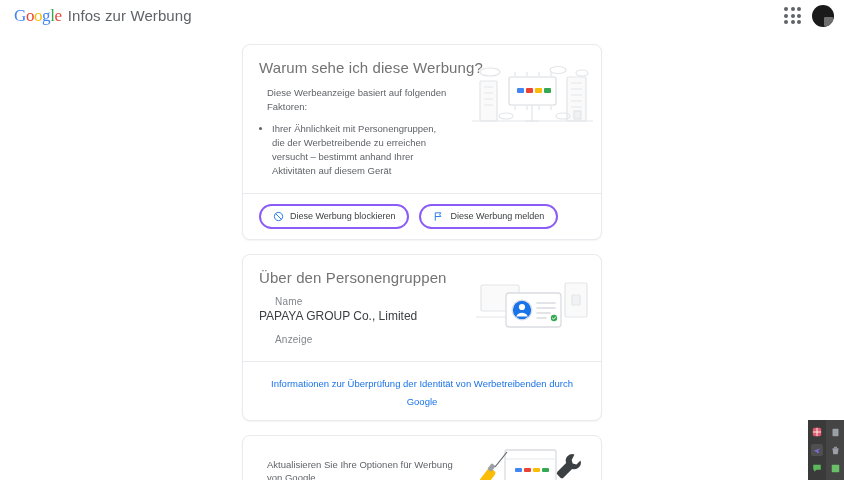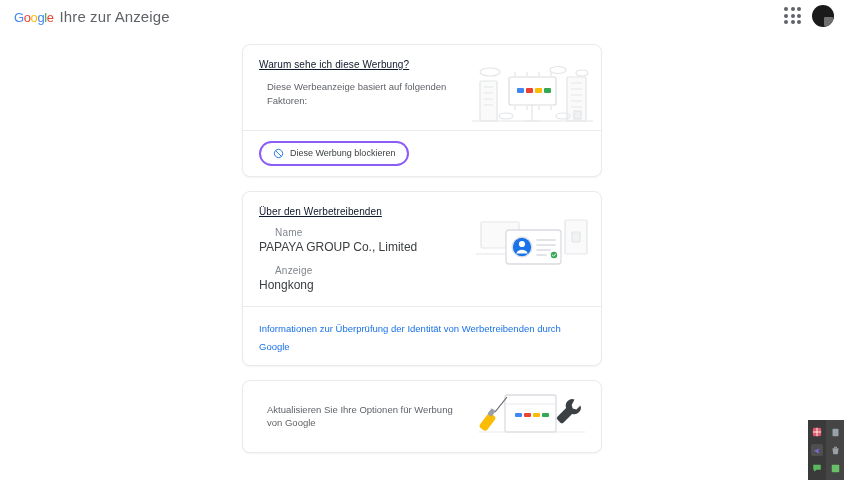--- a/index.html
+++ b/index.html
@@ -23,22 +23,22 @@
     align-items: center;
     padding: 0 10px 0 14px;
     box-sizing: border-box;
   }
   .brand {
     display: flex;
     align-items: baseline;
     gap: 6px;
   }
   .google-logo {
-    font-family: Liberation Sans, sans-serif;
-    font-size: 13px;
+    font-family: Liberation Serif, serif;
+    font-size: 17px;
     letter-spacing: -0.4px;
     white-space: nowrap;
   }
   .google-logo span { font-weight: 400; }
   .g-b { color: #4285F4; }
   .g-r { color: #EA4335; }
   .g-y { color: #FBBC05; }
   .g-g { color: #34A853; }
   .product-name {
     font-size: 15px;
@@ -106,26 +106,25 @@
     border-radius: 8px;
     margin-bottom: 14px;
     box-shadow: 0 1px 2px rgba(60,64,67,0.06);
     overflow: hidden;
   }
   .card-body {
     padding: 14px 16px 14px 16px;
     position: relative;
   }
   .card-title {
-    font-size: 10px;
-    color: #0f172a;
+    font-size: 15px;
+    color: #737373;
     font-weight: 400;
     letter-spacing: 0.1px;
     margin: 0 0 10px 0;
-    text-decoration: underline;
   }
   .card-text {
     font-size: 9.5px;
     color: #5f6368;
     line-height: 1.45;
     margin: 8px;
     max-width: 200px;
   }
   ul.factors {
     margin: 8px 0 0 0;
@@ -156,20 +155,21 @@
     font-size: 9px;
     color: #3c4043;
     background: #fff;
     cursor: pointer;
     white-space: nowrap;
     line-height: 1;
   }
   .pill svg { display: block; }
   .card-link-row {
     padding: 11px 16px;
+    text-align: center;
   }
   .card-link {
     font-size: 9.5px;
     color: #1a73e8;
     text-decoration: none;
     cursor: pointer;
   }
 
   .field-label {
     font-size: 10px;
@@ -230,21 +230,21 @@
     cursor: pointer;
   }
   .ow-btn.sel { background: #4f4f4f; border-radius: 2px; }
 </style>
 </head>
 <body>
 
 <div class="header">
   <div class="brand">
     <div class="google-logo"><span class="g-b">G</span><span class="g-r">o</span><span class="g-y">o</span><span class="g-b">g</span><span class="g-g">l</span><span class="g-r">e</span></div>
-    <div class="product-name">Ihre zur Anzeige</div>
+    <div class="product-name">Infos zur Werbung</div>
   </div>
   <div class="header-right">
     <div class="apps-grid">
       <i></i>
         <i></i>
         <i></i>
       <i></i>
         <i></i>
         <i></i>
       <i></i>
@@ -255,20 +255,23 @@
   </div>
 </div>
 
 <div class="page">
   <div class="content">
 
     <div class="card">
       <div class="card-body">
         <div class="card-title">Warum sehe ich diese Werbung?</div>
         <p class="card-text">Diese Werbeanzeige basiert auf folgenden Faktoren:</p>
+        <ul class="factors">
+          <li>Ihrer Ähnlichkeit mit Personengruppen, die der Werbetreibende zu erreichen versucht – bestimmt anhand Ihrer Aktivitäten auf diesem Gerät</li>
+        </ul>
 
         <svg class="illus illus-1" width="125" height="72" viewBox="0 0 125 72">
           <g fill="none" stroke="#e3e5e8" stroke-width="1.2">
             <rect x="10" y="22" width="17" height="40" rx="1" fill="#fafafa"></rect>
             <path d="M14 28h9M14 34h9M14 40h9M14 46h9"></path>
             <rect x="97" y="18" width="19" height="44" rx="1" fill="#fafafa"></rect>
             <path d="M101 24h11M101 30h11M101 36h11M101 42h11M101 48h11"></path>
             <rect x="104" y="52" width="7" height="8" fill="#f0f1f2" stroke="#e3e5e8"></rect>
             <path d="M2 62h121"></path>
             <path d="M62 46v16M55 62h14"></path>
@@ -291,30 +294,36 @@
       </div>
       <div class="card-divider"></div>
       <div class="card-actions">
         <button class="pill">
           <svg width="11" height="11" viewBox="0 0 24 24" fill="none" stroke="#1a73e8" stroke-width="2">
             <circle cx="12" cy="12" r="9"></circle>
               <line x1="5.6" y1="5.6" x2="18.4" y2="18.4"></line>
           </svg>
           <span>Diese Werbung blockieren</span>
         </button>
+        <button class="pill">
+          <svg width="11" height="11" viewBox="0 0 24 24" fill="none" stroke="#1a73e8" stroke-width="2">
+            <path d="M5 21V4"></path>
+              <path d="M5 4h12l-2.5 4L17 12H5"></path>
+          </svg>
+          <span>Diese Werbung melden</span>
+        </button>
       </div>
     </div>
 
     <div class="card">
       <div class="card-body">
-        <div class="card-title">Über den Werbetreibenden</div>
+        <div class="card-title">Über den Personengruppen</div>
         <p class="field-label">Name</p>
         <p class="field-value">PAPAYA GROUP Co., Limited</p>
         <p class="field-label">Anzeige</p>
-        <p class="field-value last">Hongkong</p>
 
         <svg class="illus illus-2" width="118" height="62" viewBox="0 0 118 62">
           <g fill="#fafafa" stroke="#e3e5e8" stroke-width="1.2">
             <rect x="8" y="8" width="38" height="26" rx="1.5"></rect>
             <path d="M3 40h52" fill="none"></path>
             <rect x="92" y="6" width="22" height="34" rx="1.5"></rect>
             <rect x="99" y="18" width="8" height="10" rx="1" fill="#f1f2f3"></rect>
           </g>
           <rect x="33" y="16" width="55" height="34" rx="3" fill="#ffffff" stroke="#dadce0" stroke-width="1.3"></rect>
           <circle cx="49" cy="33" r="10" fill="#ffffff" stroke="#dadce0" stroke-width="1"></circle>

